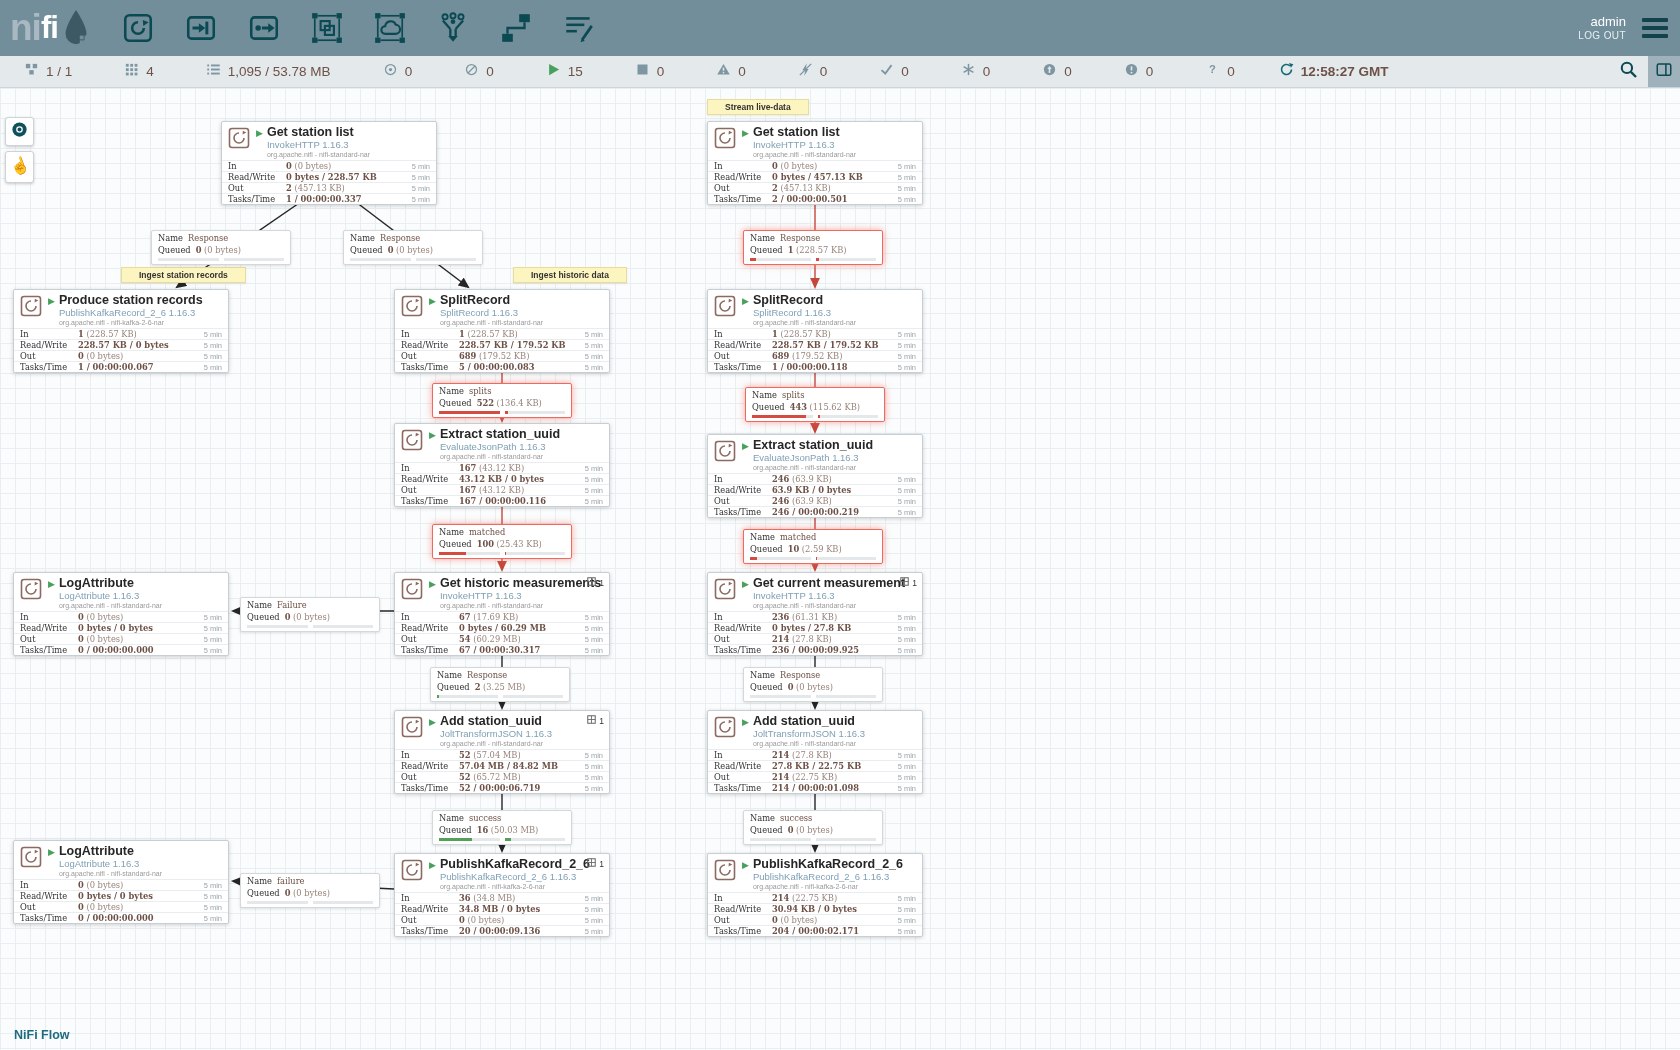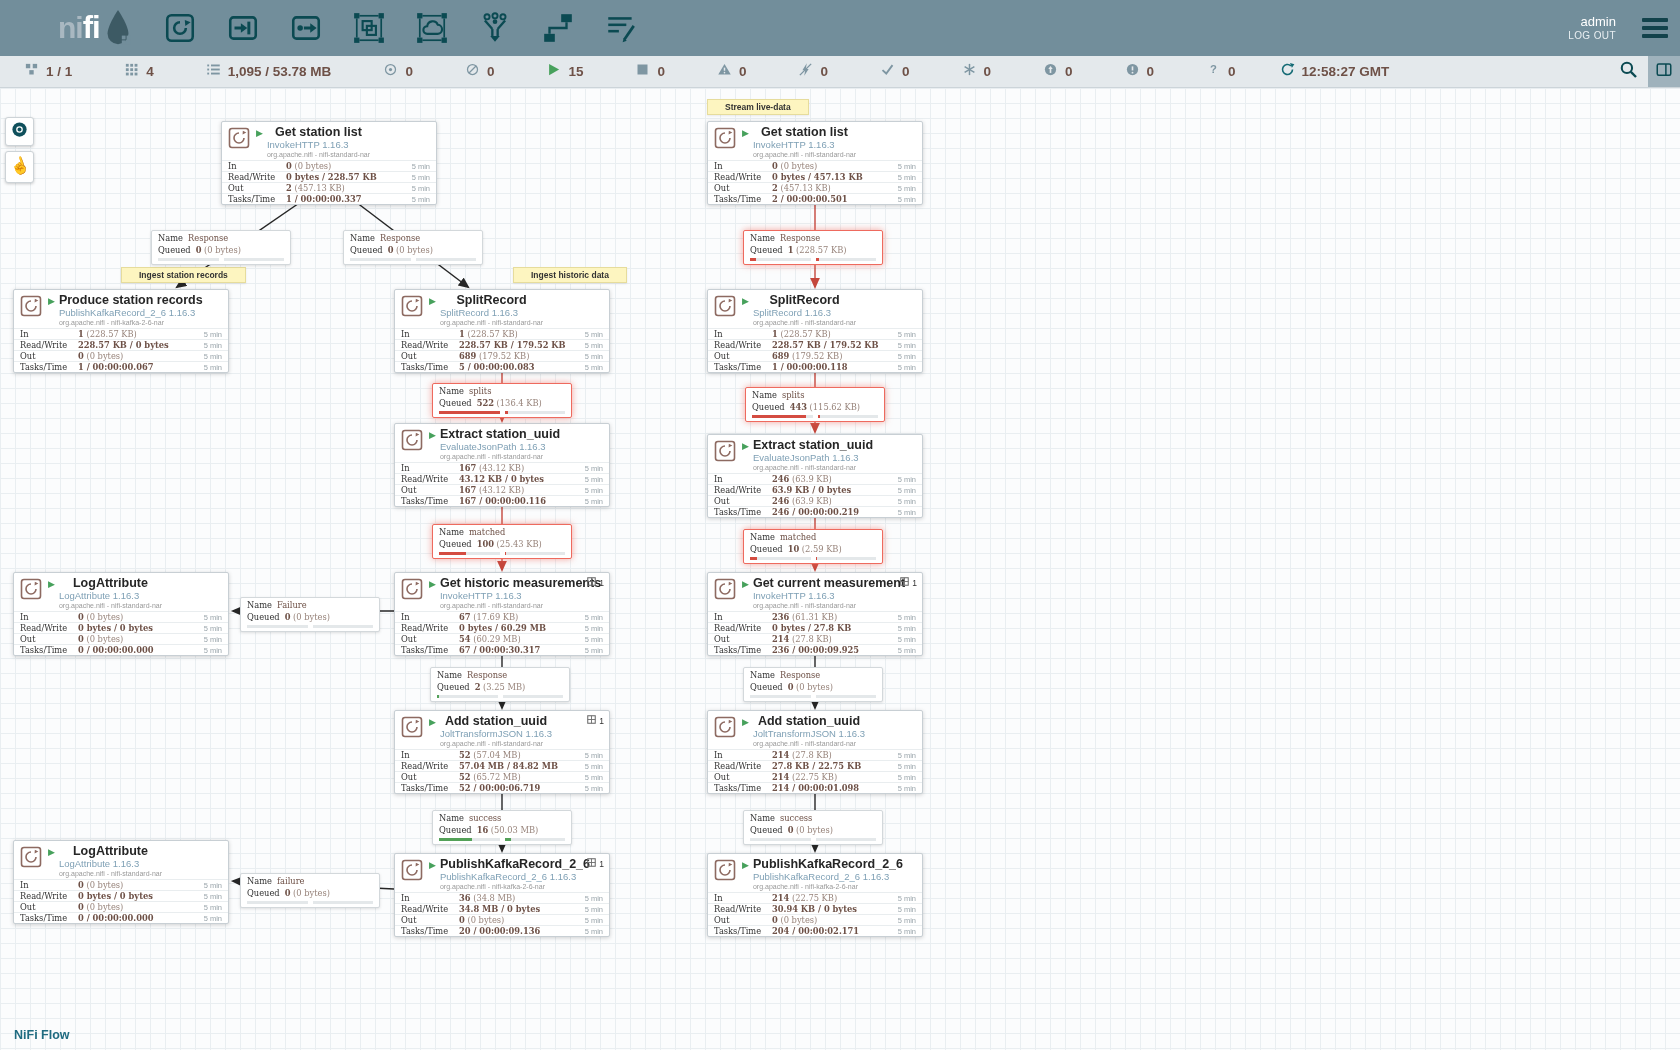--- a/index.html
+++ b/index.html
@@ -2,58 +2,58 @@
 <html><head>
 <meta charset="utf-8">
 <style>
   html,body{margin:0;padding:0;}
   body{width:1680px;height:1050px;overflow:hidden;font-family:"Liberation Sans",sans-serif;
        background:#fbfcfd;position:relative;}
   
   .topbar{position:absolute;top:0;left:0;right:0;height:56px;background:#728e9b;
           display:flex;align-items:center;}
   .logo{display:flex;align-items:center;margin-left:10px;}
-  .logo .ni{font-size:30px;font-weight:bold;color:#a9b8c1;letter-spacing:-1px;margin-left:48px;}
+  .logo .ni{font-size:37px;font-weight:bold;color:#a9b8c1;letter-spacing:-1px;}
   .logo .fi{font-size:31px;font-weight:bold;color:#ffffff;letter-spacing:-1px;}
   .logo svg{margin-left:3px;}
   .tools{display:flex;gap:29px;margin-left:30px;align-items:center;}
   .tool{width:34px;height:34px;display:flex;align-items:center;justify-content:center;cursor:grab;}
-  .top-right{margin-left:auto;display:flex;align-items:center;gap:26px;margin-right:12px;justify-content:flex-end;}
+  .top-right{margin-left:auto;display:flex;align-items:center;gap:16px;margin-right:12px;justify-content:flex-end;}
   .acct{text-align:right;color:#fff;line-height:1.25;}
   .acct .admin{font-size:13px;}
   .acct .logout{font-size:10px;color:#e9eff2;letter-spacing:.4px;cursor:pointer;}
   .burger{width:26px;display:flex;flex-direction:column;gap:4px;cursor:pointer;}
   .burger i{display:block;height:4px;background:#12424b;border-radius:1px;}
   
   .statusbar{position:absolute;top:56px;left:0;right:0;height:32px;background:#e4e9ec;
              border-bottom:1px solid #ccd4d9;display:flex;align-items:center;
              padding-left:24px;box-sizing:border-box;}
   .sb-items{display:flex;align-items:center;gap:52px;}
   .sb-item{display:flex;align-items:center;gap:7px;color:#7e96a2;}
-  .sb-item .cnt{font-size:13.5px;font-weight:bold;color:#6e5147;}
+  .sb-item .cnt{font-size:13.5px;font-weight:normal;color:#6e5147;}
   .sb-time{display:flex;align-items:center;gap:7px;margin-left:44px;}
   .sb-time .cnt{font-size:13.5px;font-weight:bold;color:#6e5147;}
   .sb-right{margin-left:auto;display:flex;align-items:center;height:100%;}
   .sb-search{width:40px;height:100%;display:flex;align-items:center;justify-content:center;cursor:pointer;}
   .sb-panel{width:32px;height:100%;background:#9fb2bc;display:flex;align-items:center;justify-content:center;cursor:pointer;}
   
   .canvas{position:absolute;top:88px;left:0;right:0;bottom:0;overflow:hidden;
           background-color:#fbfcfd;
           background-image:linear-gradient(#e9eef1 1px,transparent 1px),
                            linear-gradient(90deg,#e9eef1 1px,transparent 1px);
           background-size:15px 15px;}
   #wires{position:absolute;left:0;top:0;width:1680px;height:962px;pointer-events:none;}
   
   .proc{position:absolute;width:216px;background:#fff;border:1px solid #c8cfd4;border-radius:2px;
         box-shadow:0 1px 4px rgba(0,0,0,.18);box-sizing:border-box;cursor:pointer;}
   .p-head{position:relative;display:flex;padding:4px 6px 2px 5px;height:30px;}
   .p-icon{width:24px;height:24px;flex:0 0 24px;}
   .p-play{color:#47a15c;font-size:9px;margin:3px 4px 0 5px;line-height:1;}
   .p-titles{display:flex;flex-direction:column;line-height:1.05;min-width:0;}
-  .p-title{font-size:12.5px;font-weight:600;color:#262626;white-space:nowrap;text-align:center;}
+  .p-title{font-size:12.5px;font-weight:600;color:#262626;white-space:nowrap;}
   .p-type{font-size:9.5px;color:#7fa0b5;margin-top:1px;white-space:nowrap;}
   .p-bundle{font-size:7px;color:#999;margin-top:1px;white-space:nowrap;}
   .p-threads{position:absolute;right:5px;top:4px;display:flex;align-items:center;gap:3px;
              font-size:8.5px;color:#333;}
   .p-rows{margin-top:2px;}
   .p-row{display:flex;align-items:center;height:10px;padding:0 6px;border-top:1px solid #e9edef;
          font-family:"DejaVu Serif",serif;font-size:8.3px;}
   .p-row .l{width:58px;color:#333;}
   .p-row .val{flex:1;white-space:nowrap;}
   .p-row .b{font-weight:bold;color:#6e5147;}

